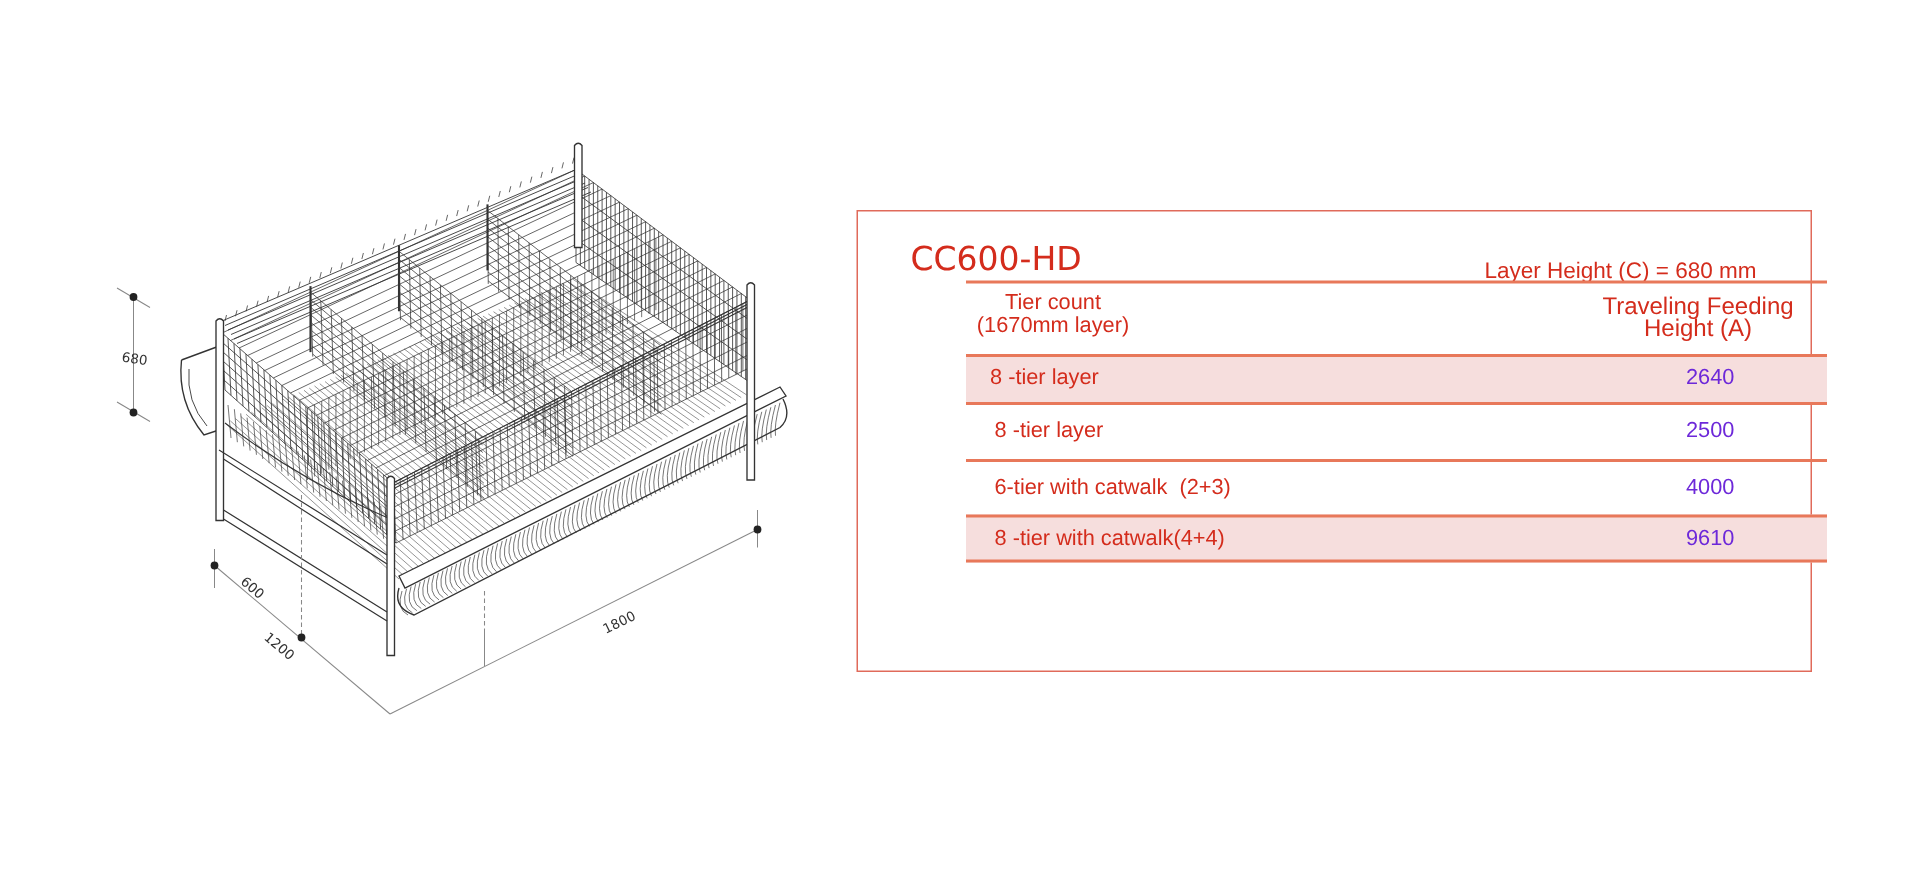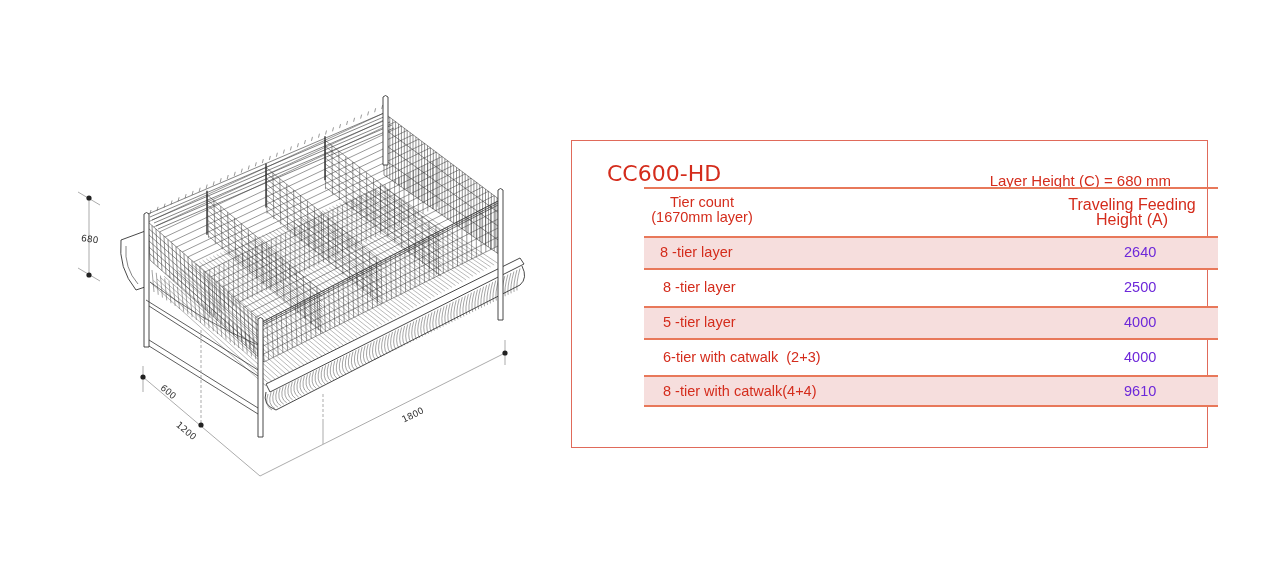--- a/index.html
+++ b/index.html
@@ -606,24 +606,20 @@
       </div>
     </div>
     <div class="data-row shaded">
       <span class="row-label" style="left:16px">8 -tier layer</span>
       <span class="row-value">2640</span>
     </div>
     <div class="data-row" style="height:38px">
       <span class="row-label" style="left:19px;top:9px">8 -tier layer</span>
       <span class="row-value" style="top:9px">2500</span>
     </div>
-    <div class="data-row shaded">
-      <span class="row-label" style="left:19px">5 -tier layer</span>
-      <span class="row-value">4000</span>
-    </div>
     <div class="data-row" style="height:37px">
       <span class="row-label" style="left:19px;top:9px">6-tier with catwalk  (2+3)</span>
       <span class="row-value" style="top:9px">4000</span>
     </div>
     <div class="data-row shaded last">
       <span class="row-label" style="left:19px">8 -tier with catwalk(4+4)</span>
       <span class="row-value">9610</span>
     </div>
   </div>
 </div>

